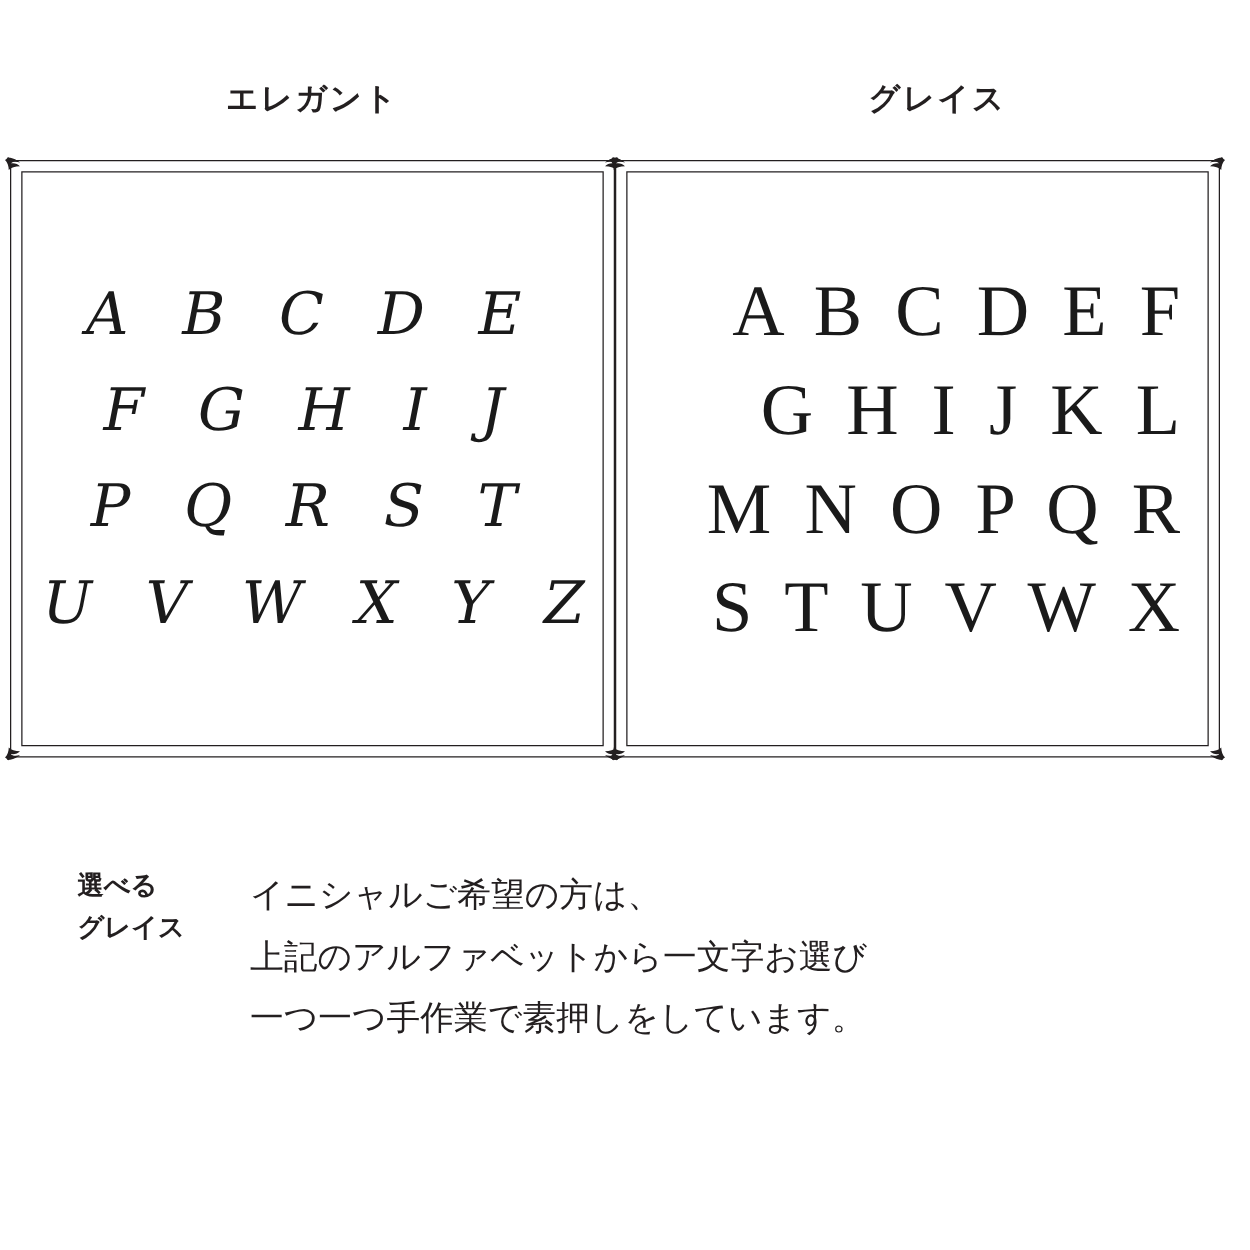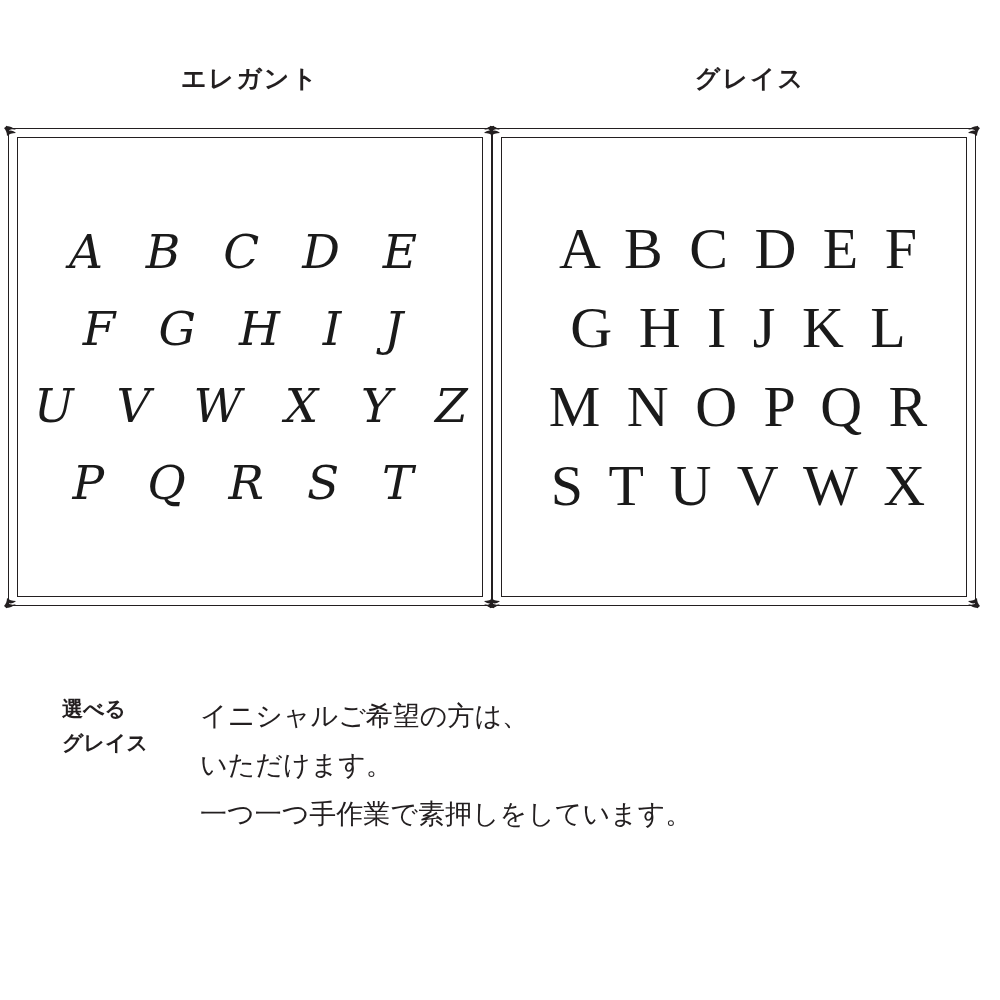--- a/index.html
+++ b/index.html
@@ -104,21 +104,21 @@
   }
   
   .style-roman .letter-row {
     font-family: "Liberation Serif", "DejaVu Serif", serif;
     font-size: 58px;
     line-height: 79px;
     letter-spacing: 6px;
     color: #1a1a1a;
     font-weight: 400;
   }
-  .style-roman .letters-inner { text-align: center; padding-left: 14px; }
+  .style-roman .letters-inner { text-align: right; padding-left: 14px; }
 
   
   .desc {
     position: absolute;
     top: 692px;
     left: 0;
     width: 1000px;
     display: flex;
     align-items: flex-start;
   }
@@ -178,22 +178,22 @@
       <div class="orn br">
         <svg viewBox="0 0 26 26">
             <path fill="currentColor" d="M3 3c4 0 7 1 9 3-3-1-6-1-8 1 3-1 6 0 8 2-4 0-7 1-9 3 0-3-1-6-3-8 2-1 3-4 3-1z"></path>
             <path fill="currentColor" d="M2 2c3 0 6 1 8 3-2 0-5 0-7 2 0-2-1-4-1-5z"></path>
           </svg>
       </div>
       <div class="letters style-script">
         <div class="letters-inner">
           <div class="letter-row">A B C D E</div>
           <div class="letter-row">F G H I J</div>
+          <div class="letter-row">P Q R S T</div>
           <div class="letter-row">U V W X Y Z</div>
-          <div class="letter-row">P Q R S T</div>
         </div>
       </div>
     </div>
 
     <div class="panel">
       <div class="frame-outer"></div>
       <div class="frame-inner"></div>
       <div class="orn tl">
         <svg viewBox="0 0 26 26">
             <path fill="currentColor" d="M3 3c4 0 7 1 9 3-3-1-6-1-8 1 3-1 6 0 8 2-4 0-7 1-9 3 0-3-1-6-3-8 2-1 3-4 3-1z"></path>
@@ -230,18 +230,18 @@
 
   </div>
 
   <div class="desc">
     <div class="desc-label">
       <span>選べる</span>
       <span>グレイス</span>
     </div>
     <div class="desc-body">
       <p>イニシャルご希望の方は、</p>
-      <p>いただけます。</p>
+      <p>上記のアルファベットから一文字お選び</p>
       <p>一つ一つ手作業で素押しをしています。</p>
     </div>
   </div>
 
 </div>
 
 </body></html>

